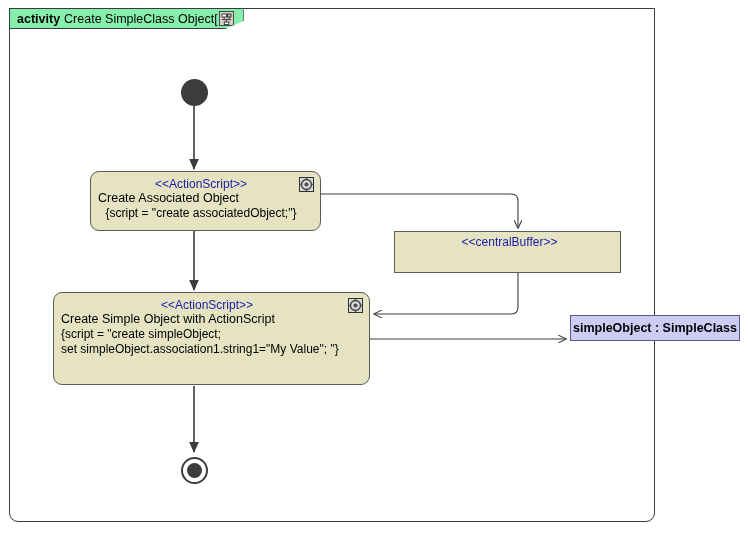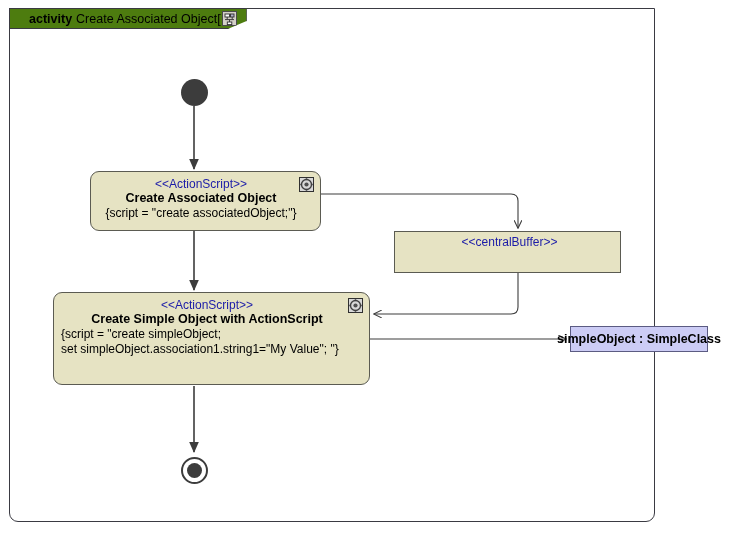--- a/index.html
+++ b/index.html
@@ -32,24 +32,24 @@
     border: 1px solid #3a3a42;
     border-radius: 0 0 9px 9px;
     box-sizing: border-box;
     background: transparent;
   }
   .frame-tab {
     position: absolute;
     left: 9px;
     top: 8px;
     height: 21px;
-    padding: 0 6px 0 19px;
+    padding: 0 6px 0 7px;
     border: 1px solid #3a3a42;
     border-bottom: 1px solid #3a3a42;
-    background: #4d7c0f;
+    background: #86efac;
     box-sizing: border-box;
     display: flex;
     align-items: center;
     white-space: nowrap;
     font-size: 12.5px;
     color: #000000;
     -webkit-clip-path: polygon(0 0, 100% 0, 100% 62%, 92% 100%, 0 100%);
     clip-path: polygon(0 0, 100% 0, 100% 62%, 92% 100%, 0 100%);
   }
   .frame-tab .kw {
@@ -67,24 +67,23 @@
 
   
   .stereo {
     color: #1b1ba8;
     font-size: 12px;
     text-align: center;
     line-height: 14px;
     white-space: nowrap;
   }
   .node-title {
-    font-weight: bold;
+    font-weight: normal;
     font-size: 12.5px;
     color: #000000;
-    text-align: center;
     line-height: 15px;
     white-space: nowrap;
   }
   .node-body {
     font-size: 12px;
     color: #000000;
     line-height: 15px;
     text-align: left;
     white-space: nowrap;
   }
@@ -160,21 +159,21 @@
 </style>
 </head>
 <body>
 
 <div id="canvas">
 
   <div class="frame"></div>
 
   <div class="frame-tab">
     <span class="kw">activity</span>
-    <span>Create Associated Object[</span>
+    <span>Create SimpleClass Object[</span>
     <span class="tab-icon">
       <svg viewBox="0 0 15 15" width="15" height="15">
         <rect x="0.5" y="0.5" width="14" height="14" fill="#d4d0c8" stroke="#4a4a4a" stroke-width="1"></rect>
         <rect x="3" y="3" width="4.5" height="3" fill="#ffffff" stroke="#303030" stroke-width="0.9"></rect>
         <rect x="8.5" y="3" width="3.5" height="3" fill="#b0b0c8" stroke="#303030" stroke-width="0.9"></rect>
         <line x1="5.2" y1="6" x2="5.2" y2="8.5" stroke="#303030" stroke-width="0.9"></line>
         <line x1="10.2" y1="6" x2="10.2" y2="8.5" stroke="#303030" stroke-width="0.9"></line>
         <line x1="3" y1="8.6" x2="12" y2="8.6" stroke="#303030" stroke-width="0.9"></line>
         <line x1="7.5" y1="8.6" x2="7.5" y2="11.5" stroke="#303030" stroke-width="0.9"></line>
         <rect x="5.3" y="11" width="4.5" height="2.6" fill="#ffffff" stroke="#303030" stroke-width="0.9"></rect>
@@ -239,20 +238,20 @@
         <circle cx="7.5" cy="7.5" r="5" fill="none" stroke="#404040" stroke-width="1.3"></circle>
         <circle cx="7.5" cy="7.5" r="2.1" fill="#505050"></circle>
         <rect x="6.7" y="1.3" width="1.6" height="1.8" fill="#404040"></rect>
         <rect x="6.7" y="11.9" width="1.6" height="1.8" fill="#404040"></rect>
         <rect x="1.3" y="6.7" width="1.8" height="1.6" fill="#404040"></rect>
         <rect x="11.9" y="6.7" width="1.8" height="1.6" fill="#404040"></rect>
       </svg>
     </span>
   </div>
 
-  <div class="objnode" style="left:570px; top:326px; width:138px; height:26px;">
+  <div class="objnode" style="left:570px; top:315px; width:170px; height:26px;">
     <span>simpleObject : SimpleClass</span>
   </div>
 
   <div class="final-outer" style="left:181px; top:457px; width:27px; height:27px;"></div>
   <div class="final-inner" style="left:187px; top:463px; width:15px; height:15px;"></div>
 
 </div>
 
 </body></html>

